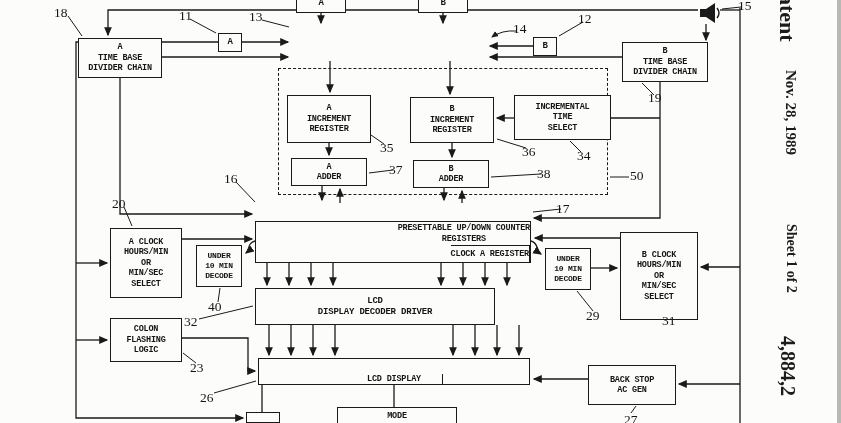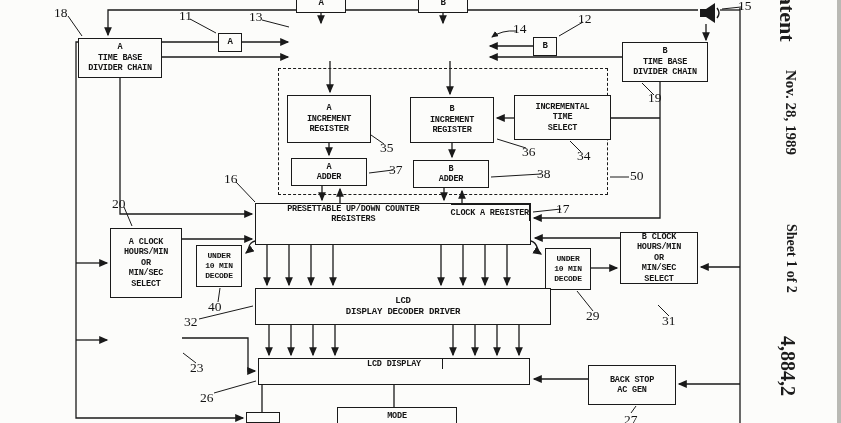--- a/index.html
+++ b/index.html
@@ -12,26 +12,26 @@
   svg.wires { position:absolute; left:0; top:0; z-index:1; }
   .box {
     position:absolute; z-index:2;
     border:1.6px solid #1a1a1a; background:#fcfcfa;
     display:flex; align-items:center; justify-content:center;
     text-align:center; white-space:pre-line;
     font-weight:bold; font-size:8.5px; line-height:1.22; letter-spacing:-0.2px;
   }
   .box.dashed { border-style:dashed; background:transparent; z-index:1; }
   .box.small { font-size:9px; }
-  .counter { flex-direction:row; align-items:flex-start; justify-content:flex-start; }
+  .counter { flex-direction:column; align-items:flex-end; justify-content:flex-start;margin-top:18px; }
   .counter-title { flex:1; display:flex; align-items:center; justify-content:center; white-space:pre-line; }
   .counter-row { display:flex; border-top:1.5px solid #1a1a1a; height:17px; }
   .counter-row > div { flex:1; display:flex; align-items:center; justify-content:center; }
   .counter-row > div:first-child { border-right:1.5px solid #1a1a1a; }
-  .lcd-row { align-items:flex-start; justify-content:flex-start; }
+  .lcd-row { align-items:flex-end; justify-content:flex-start; }
   .lcd-cell { flex:1; border-right:1.3px solid #1a1a1a; }
   .lcd-cell.wide { flex:0 0 96px; display:flex; align-items:center; justify-content:center; }
   .lcd-cell:last-child { border-right:none; }
   .mode-box { align-items:flex-start; padding-top:3px; }
   .ref {
     position:absolute; z-index:3;
     font-family:"Liberation Serif", serif; font-size:13.5px; font-weight:normal;
   }
   .margin-text {
     position:absolute; z-index:2; writing-mode:vertical-rl;
@@ -190,29 +190,32 @@
 HOURS/MIN
 OR
 MIN/SEC
 SELECT</div>
   <div class="box" style="left:196px;top:245px;width:46px;height:42px;font-size:8px">UNDER
 10 MIN
 DECODE</div>
   <div class="box" style="left:545px;top:248px;width:46px;height:42px;font-size:8px">UNDER
 10 MIN
 DECODE</div>
-  <div class="box" style="left:620px;top:232px;width:78px;height:52px">B CLOCK
+  <div class="box" style="left:620px;top:232px;width:78px;height:88px">B CLOCK
 HOURS/MIN
 OR
 MIN/SEC
 SELECT</div>
 
-  <div class="box small" style="left:255px;top:288px;width:296px;height:37px">LCD
+  <div class="box small" style="left:255px;top:288px;width:240px;height:37px">LCD
 DISPLAY DECODER DRIVER</div>
 
+  <div class="box" style="left:110px;top:318px;width:72px;height:44px">COLON
+FLASHING
+LOGIC</div>
 
   <div class="box lcd-row" style="left:258px;top:358px;width:272px;height:27px">
     <div class="lcd-cell"></div>
     <div class="lcd-cell"></div>
     <div class="lcd-cell"></div>
     <div class="lcd-cell"></div>
     <div class="lcd-cell wide">LCD DISPLAY</div>
     <div class="lcd-cell"></div>
     <div class="lcd-cell"></div>
     <div class="lcd-cell"></div>

